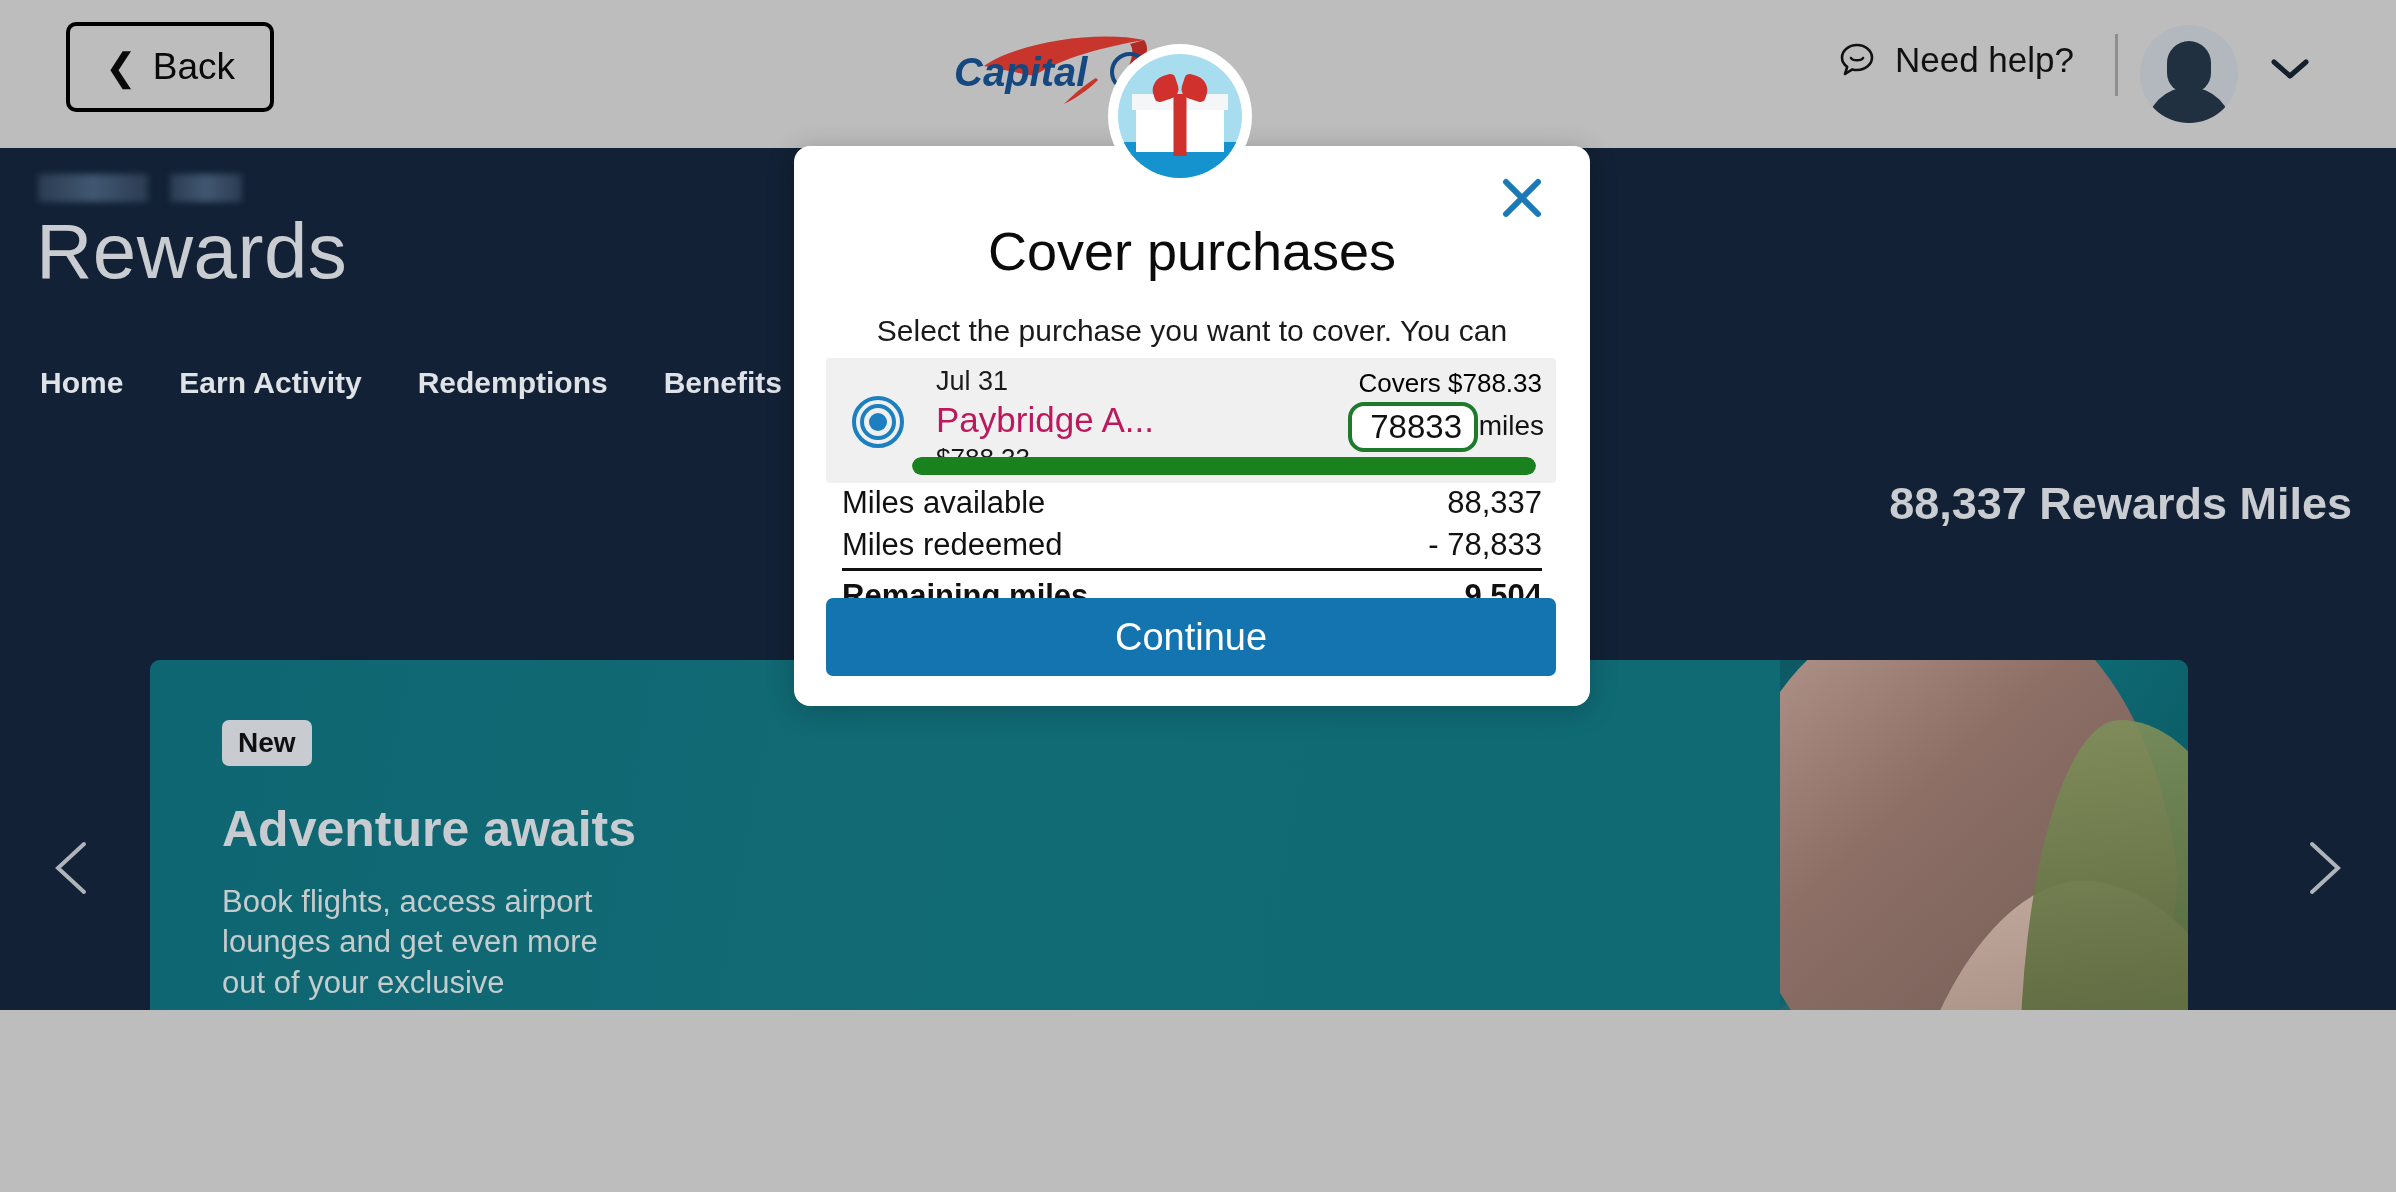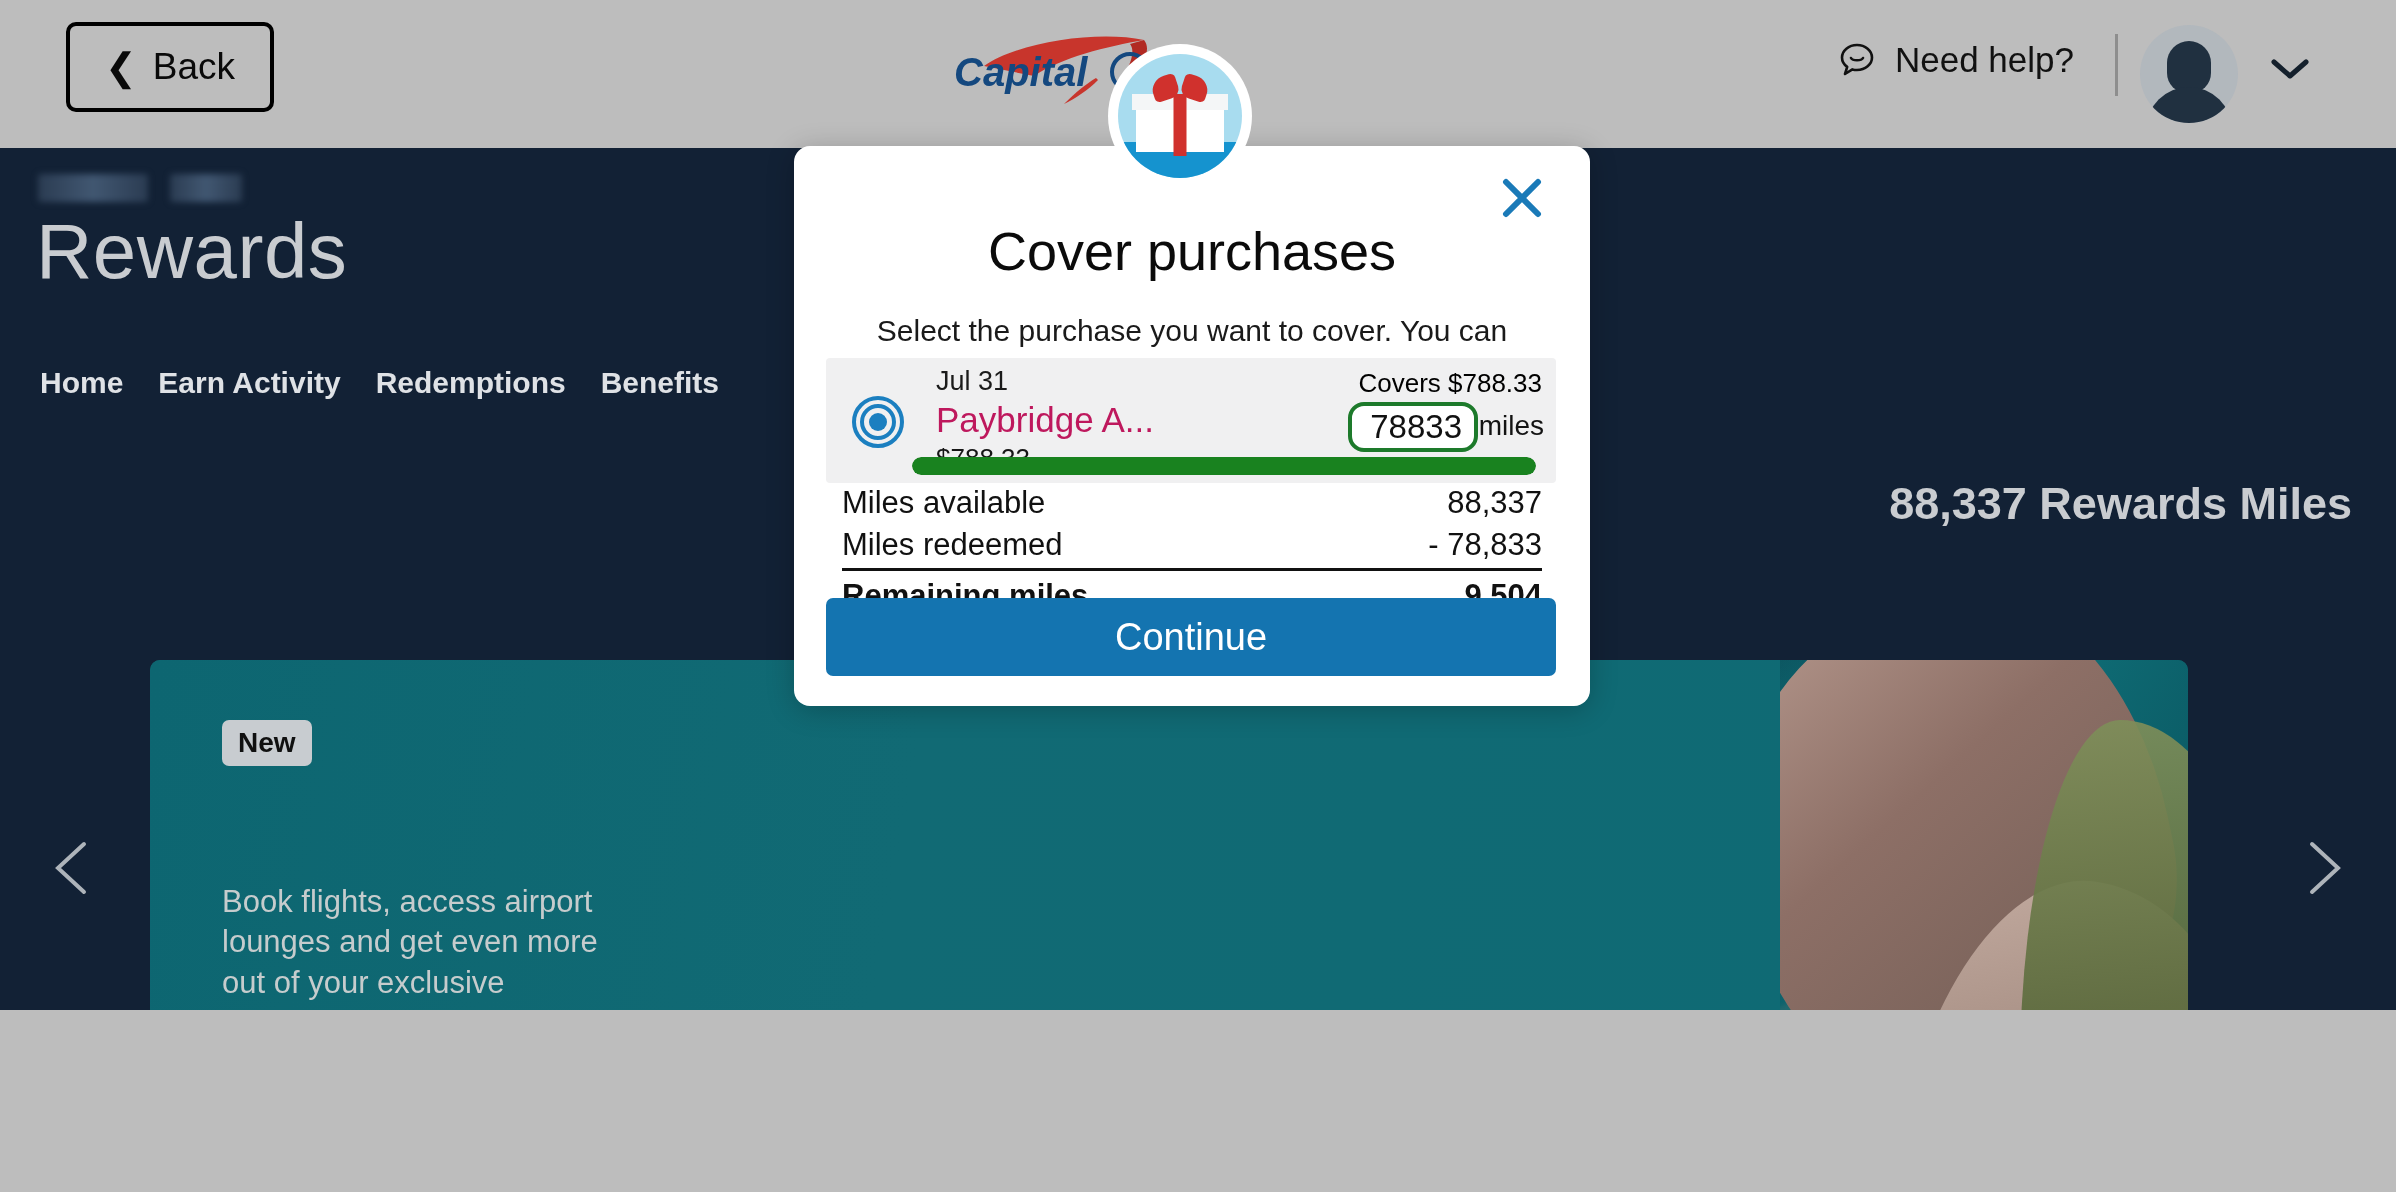--- a/index.html
+++ b/index.html
@@ -66,21 +66,21 @@
   .redacted i{ display:block; height:28px; border-radius:3px;
     background:linear-gradient(90deg,#2b3c52,#415771,#2b3c52); filter:blur(3px); }
   .redacted i.a{ width:110px; }
   .redacted i.b{ width:72px; }
 
   .page-title{
     position:absolute; left:36px; top:58px;
     font-size:78px; color:#c9ccd0; font-weight:400; letter-spacing:0.5px;
   }
   .nav{
-    position:absolute; left:40px; top:218px; display:flex; gap:35px;
+    position:absolute; left:40px; top:218px; display:flex; gap:56px;
   }
   .nav a{
     font-size:30px; color:#dfe2e6; font-weight:700; text-decoration:none; cursor:pointer;
   }
   .miles-headline{
     position:absolute; right:44px; top:330px;
     font-size:45px; font-weight:700; color:#c9ccd0;
   }
 
   
@@ -324,20 +324,21 @@
     </div>
     <div class="arrow-r">
       <svg width="60" height="60" viewBox="0 0 60 60">
         <path d="M20 6 L46 30 L20 54" fill="none" stroke="#aeb4ba" stroke-width="4" stroke-linecap="round"></path>
       </svg>
     </div>
 
     <div class="hero">
       <div class="hero-left">
         <div class="badge-new">New</div>
+        <div class="hero-h">Adventure awaits</div>
         <div class="hero-p">Book flights, access airport lounges and get even more out of your exclusive benefits.</div>
         <button class="hero-btn">Discover Travel</button>
       </div>
       <div class="hero-right">
         <div class="rockD"></div>
         <div class="rockA"></div>
         <div class="rockB"></div>
         <div class="rockC"></div>
       </div>
     </div>

